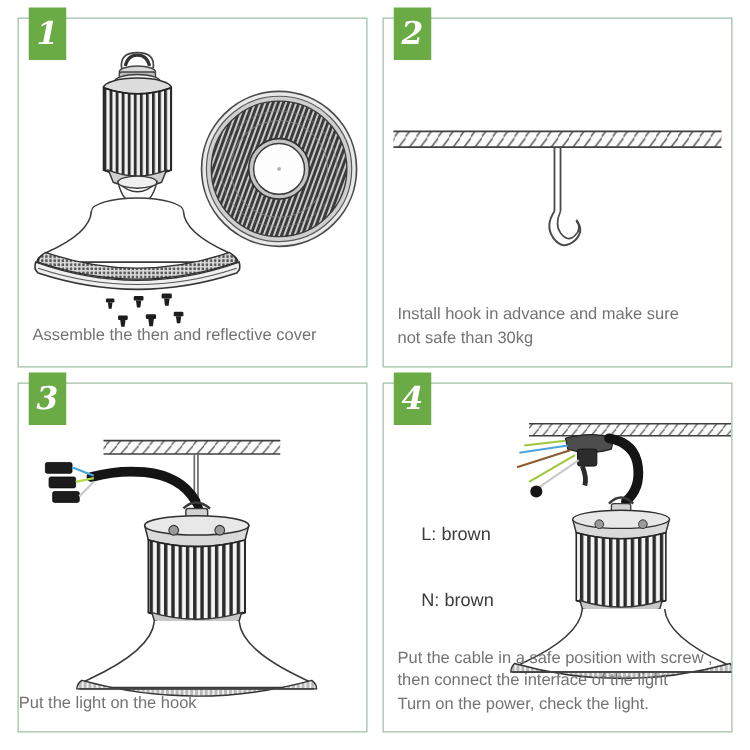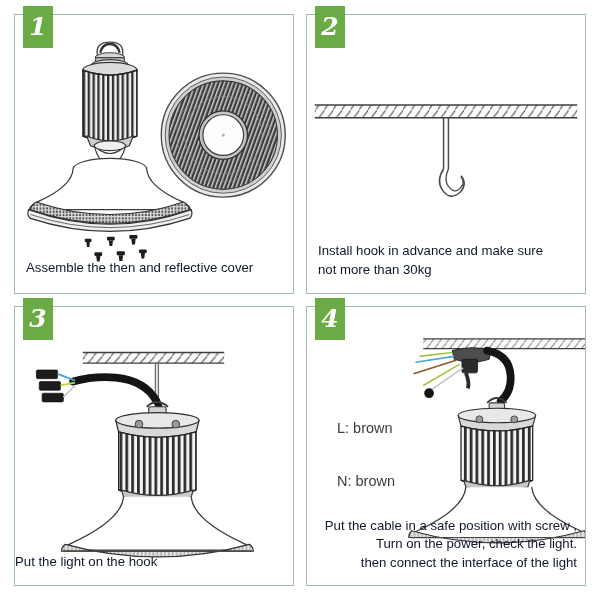--- a/index.html
+++ b/index.html
@@ -64,27 +64,27 @@
     height: 100%;
   }
   .art svg { display: block; width: 100%; height: 100%; }
 
   .caption {
     position: absolute;
     left: 11px;
     right: 8px;
     font-size: 13.2px;
     line-height: 18.5px;
-    color: #0f172a;
+    color: #737373;
     font-family: "Liberation Sans", sans-serif;
   }
   .cap-p1 { bottom: 16px; }
   .cap-p2 { bottom: 14px; }
   .cap-p3 { bottom: 14px; text-align: left; left: 0; right: 0; }
-  .cap-p4 { bottom: 13px; text-align: right; }
+  .cap-p4 { bottom: 13px; }
 
   .wirelegend {
     position: absolute;
     left: 30px;
     top: 80px;
     font-size: 14.5px;
     line-height: 23px;
     color: #3c3c3c;
   }
   .wirelegend div { white-space: nowrap; margin-top: 30px; }
@@ -230,21 +230,21 @@
           <line x1="141" y1="99" x2="141" y2="152"></line>
           <line x1="146" y1="99" x2="146" y2="152"></line>
           <path d="M141 152 q-8 12 -1 22 q8 11 18 2 q8 -8 1 -17" stroke-width="1.6"></path>
           <path d="M146 152 q-5 11 0 18 q6 8 12 2 q6 -6 1 -12" stroke-width="1.4"></path>
         </g>
       </svg>
     </div>
 
     <div class="caption cap-p2">
       <div>Install hook in advance and make sure</div>
-      <div>not more than 30kg</div>
+      <div>not safe than 30kg</div>
     </div>
   </div>
 
   <div class="panel">
     <div class="badge">3</div>
 
     <div class="art">
       <svg viewBox="0 0 287 273" preserveAspectRatio="xMidYMid meet" aria-hidden="true">
         <defs>
           <pattern id="p3hatch" width="9" height="11" patternUnits="userSpaceOnUse">
@@ -379,18 +379,18 @@
       </svg>
     </div>
 
     <div class="wirelegend">
       <div>L: brown</div>
       <div>N: brown</div>
     </div>
 
     <div class="caption cap-p4">
       <div>Put the cable in a safe position with screw ,</div>
+      <div>then connect the interface of the light</div>
       <div>Turn on the power, check the light.</div>
-      <div>then connect the interface of the light</div>
     </div>
   </div>
 
 </div>
 
 </body></html>

